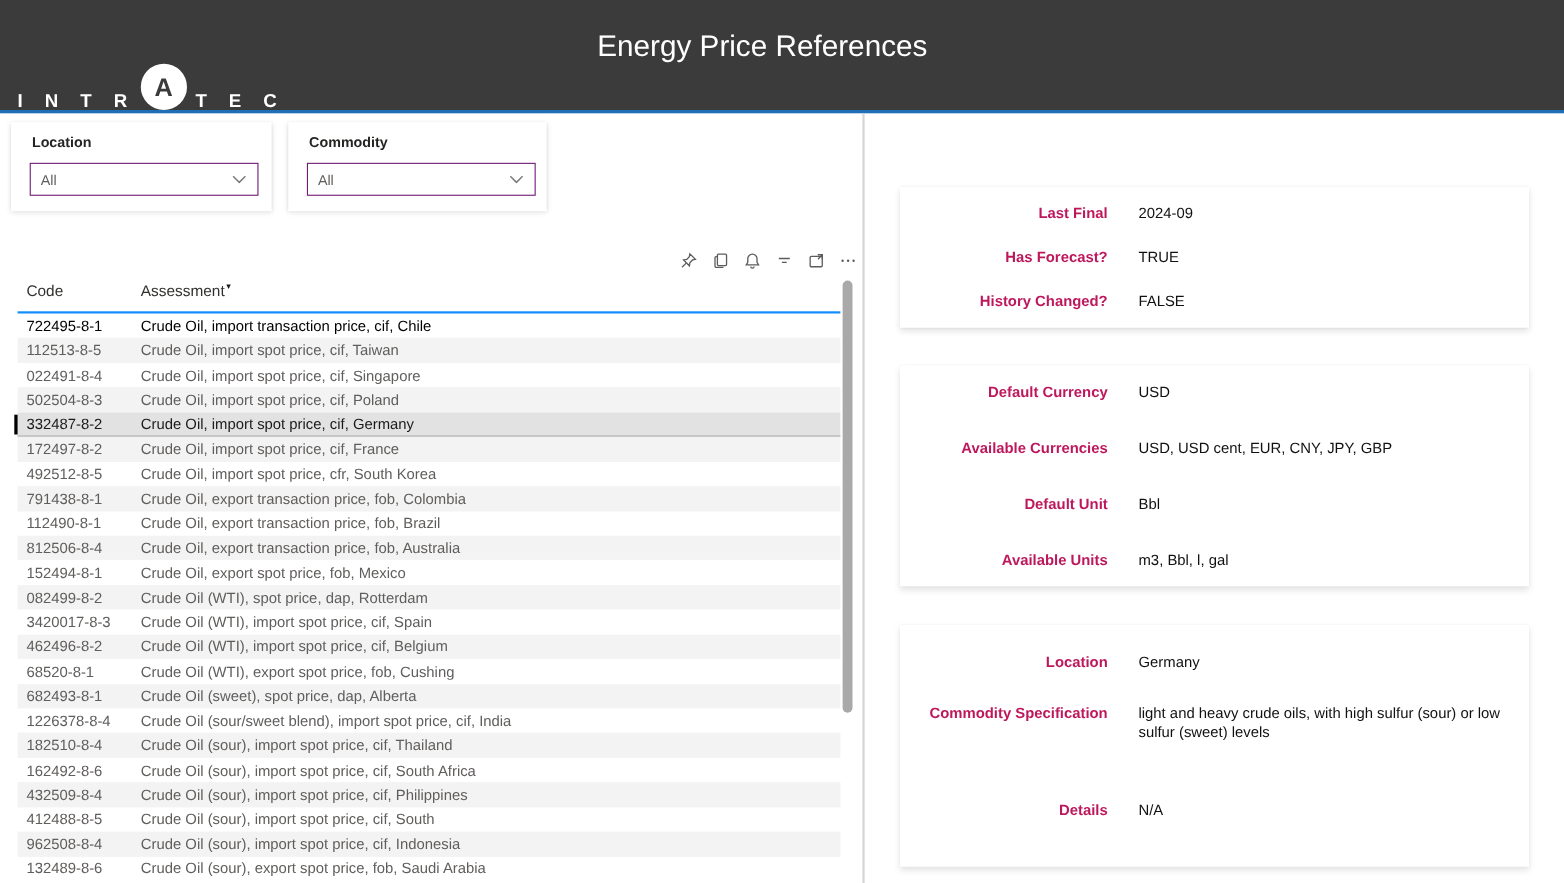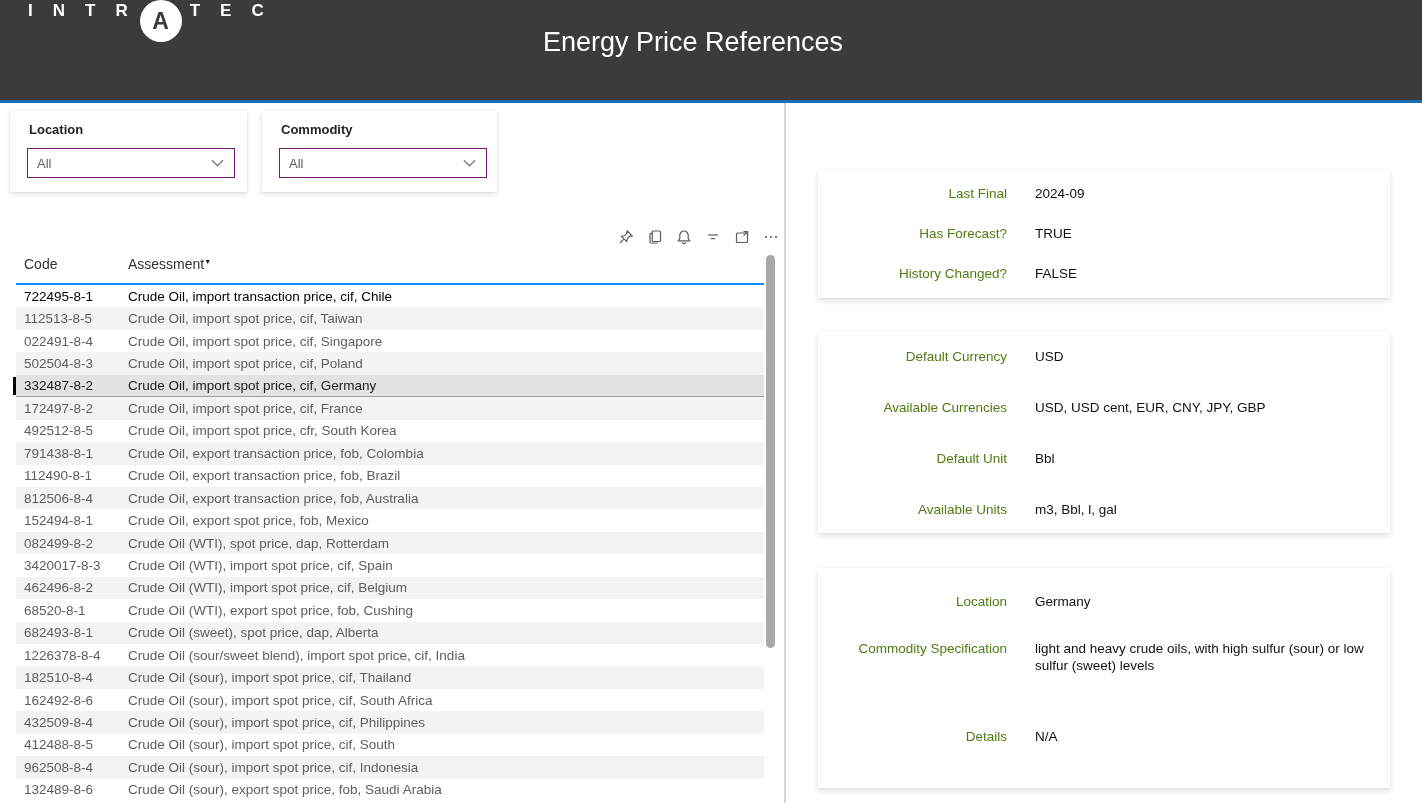--- a/index.html
+++ b/index.html
@@ -11,21 +11,21 @@
     --text-primary:#252423;
     --text-secondary:#605E5C;
   }
   *{box-sizing:border-box;margin:0;padding:0;}
   html,body{width:1422px;height:803px;background:#fff;font-family:"Liberation Sans",sans-serif;}
   .app{position:relative;width:1422px;height:803px;overflow:hidden;background:#fff;}
 
   
   .app-header{position:absolute;left:0;top:0;width:1422px;height:100px;background:var(--header-bg);}
   .header-accent{position:absolute;left:0;top:100px;width:1422px;height:3px;background:var(--header-accent);}
-  .logo{position:absolute;left:28px;top:0;height:100px;display:flex;align-items:flex-start;color:#fff;}
+  .logo{position:absolute;left:16px;top:0;height:100px;display:flex;align-items:flex-end;color:#fff;}
   .logo-letters{font-size:17px;font-weight:700;letter-spacing:20px;line-height:1;padding-top:2px;}
   .logo-circle{width:42px;height:42px;border-radius:50%;background:#fff;color:#3B3B3B;display:flex;align-items:center;justify-content:center;font-size:23px;font-weight:700;margin:0 8px 0 -8px;}
   .page-title{position:absolute;left:4px;top:27px;width:1378px;text-align:center;color:#fff;font-size:27px;font-weight:400;}
 
   
   .pane-divider{position:absolute;left:784px;top:103px;width:2px;height:700px;background:#D5D5D5;}
 
   
   .filter-card{position:absolute;top:111px;height:81px;background:#fff;box-shadow:0 2px 5px rgba(0,0,0,.13),0 0 2px rgba(0,0,0,.08);}
   #filter-location{left:10px;width:237px;}
@@ -62,21 +62,21 @@
   
   .detail-card{position:absolute;left:818px;width:572px;background:#fff;box-shadow:0 3px 6px rgba(0,0,0,.12),0 0 2px rgba(0,0,0,.07);}
   #card-0{top:170px;height:128px;padding-top:15px;}
   #card-1{top:332px;height:201px;padding-top:16px;}
   #card-2{top:568px;height:220px;padding-top:25px;}
   .info-row{display:flex;align-items:flex-start;}
   #card-0 .info-row{margin-bottom:23px;}
   #card-1 .info-row{margin-bottom:34px;}
   #card-2 .info-row:nth-child(1){margin-bottom:30px;}
   #card-2 .info-row:nth-child(2){margin-bottom:54px;}
-  .info-label{width:189px;text-align:right;font-size:13.5px;font-weight:400;color:#4d7c0f;line-height:17px;}
+  .info-label{width:189px;text-align:right;font-size:13.5px;font-weight:700;color:#be185d;line-height:17px;}
   .info-value{margin-left:28px;max-width:352px;font-size:13.5px;font-weight:500;color:#111;line-height:17px;}
 </style>
 </head>
 <body>
 
 <div class="app">
 
   <header class="app-header">
     <div class="logo">
       <span class="logo-letters">INTR</span>

